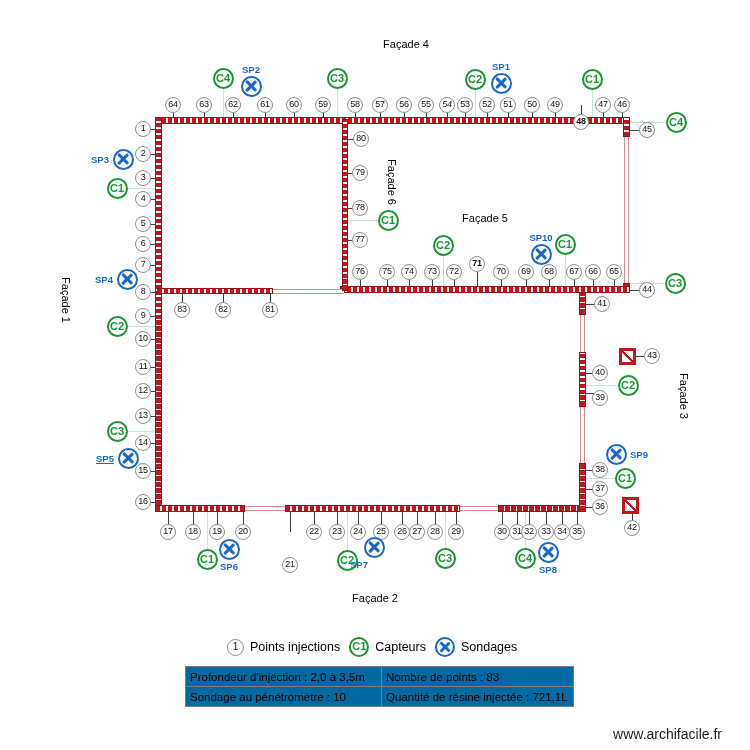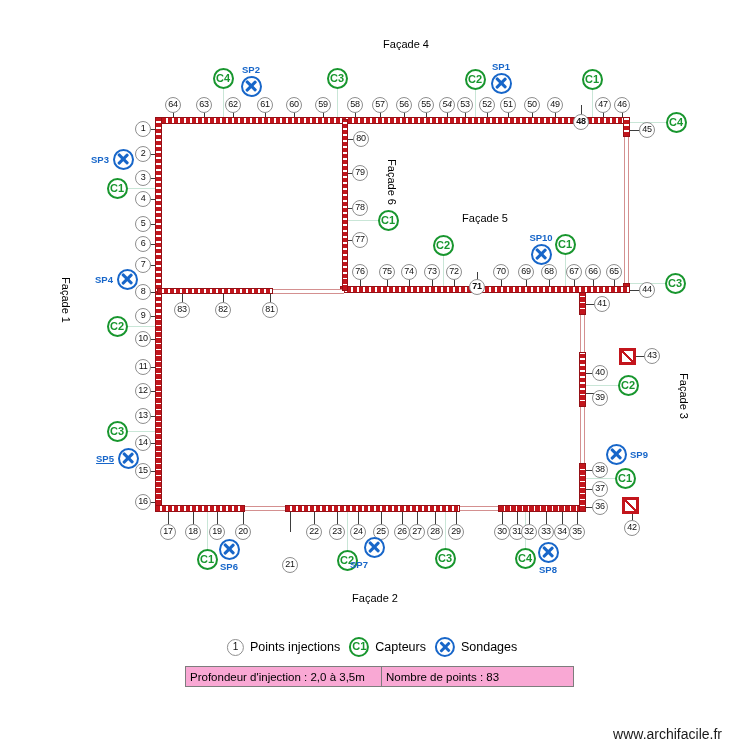--- a/index.html
+++ b/index.html
@@ -59,21 +59,21 @@
          line-height:15.5px;text-align:center;}
   .lg-sx{position:relative;display:inline-block;width:20px;height:20px;border:2.5px solid #1766c9;
          border-radius:50%;background:#fff;}
   .lg-sx i{position:absolute;left:50%;top:50%;width:2.6px;height:13px;background:#1766c9;border-radius:1px;}
   .lg-sx i.b1{transform:translate(-50%,-50%) rotate(45deg);}
   .lg-sx i.b2{transform:translate(-50%,-50%) rotate(-45deg);}
 
   
   .info{position:absolute;left:185px;top:666px;width:389px;border-collapse:collapse;z-index:6;}
   .info td{border:1px solid #7d7d7d;height:20px;padding:1px 4px;font-size:11.5px;color:#000;
-           background:#f9a8d4;white-space:nowrap;}
+           background:#0369a1;white-space:nowrap;}
   .info td.c1{width:196px;}
 
   
   .watermark{position:absolute;right:28px;top:726px;font-size:14px;color:#1a1a1a;z-index:6;}
 </style>
 </head>
 <body>
 
 <div class="canvas">
   <div id="plan">
@@ -236,21 +236,21 @@
       <div class="pt" style="left: 585px; top: 264px;">66</div>
       <div class="tick" style="left: 573.5px; top: 272px; width: 1px; height: 17px;"></div>
       <div class="pt" style="left: 566px; top: 264px;">67</div>
       <div class="tick" style="left: 548.5px; top: 272px; width: 1px; height: 17px;"></div>
       <div class="pt" style="left: 541px; top: 264px;">68</div>
       <div class="tick" style="left: 525.5px; top: 272px; width: 1px; height: 17px;"></div>
       <div class="pt" style="left: 518px; top: 264px;">69</div>
       <div class="tick" style="left: 500.5px; top: 272px; width: 1px; height: 17px;"></div>
       <div class="pt" style="left: 493px; top: 264px;">70</div>
       <div class="tick" style="left: 476.5px; top: 272px; width: 1px; height: 17px;"></div>
-      <div class="pt" style="left: 469px; top: 279px; font-weight: bold;">71</div>
+      <div class="pt" style="left: 469px; top: 256px; font-weight: bold;">71</div>
       <div class="tick" style="left: 453.5px; top: 272px; width: 1px; height: 17px;"></div>
       <div class="pt" style="left: 446px; top: 264px;">72</div>
       <div class="tick" style="left: 431.5px; top: 272px; width: 1px; height: 17px;"></div>
       <div class="pt" style="left: 424px; top: 264px;">73</div>
       <div class="tick" style="left: 408.5px; top: 272px; width: 1px; height: 17px;"></div>
       <div class="pt" style="left: 401px; top: 264px;">74</div>
       <div class="tick" style="left: 386.5px; top: 272px; width: 1px; height: 17px;"></div>
       <div class="pt" style="left: 379px; top: 264px;">75</div>
       <div class="tick" style="left: 359.5px; top: 272px; width: 1px; height: 17px;"></div>
       <div class="pt" style="left: 352px; top: 264px;">76</div>
@@ -375,17 +375,21 @@
       <span>Sondages</span>
     </span>
   </div>
 
   <table class="info">
     <tbody>
         <tr>
       <td class="c1">Profondeur d'injection : 2,0 à 3,5m</td>
       <td>Nombre de points : 83</td>
     </tr>
+    <tr>
+      <td class="c1">Sondage au pénétromètre : 10</td>
+      <td>Quantité de résine injectée : 721,1L</td>
+    </tr>
   </tbody>
     </table>
 
   <div class="watermark">www.archifacile.fr</div>
 </div>
 
 </body></html>

